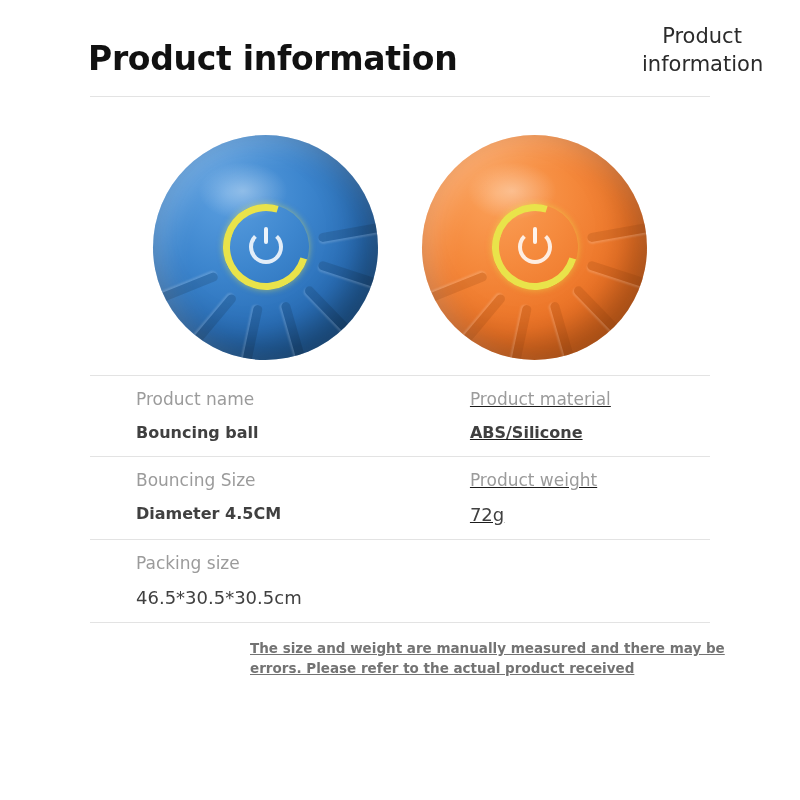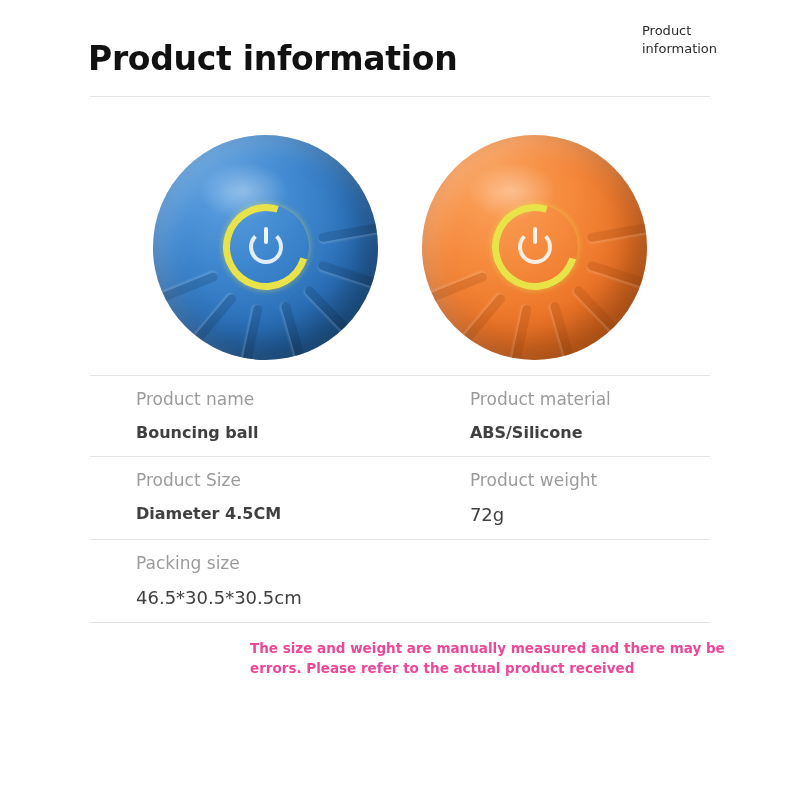--- a/index.html
+++ b/index.html
@@ -34,22 +34,22 @@
     font-weight: bold;
     letter-spacing: -0.3px;
     color: #111111;
     margin: 16px;
     line-height: 1.3;
   }
   .corner-title {
     position: absolute;
     right: 38px;
     top: 22px;
-    text-align: left;
-    font-size: 13px;
+    text-align: center;
+    font-size: 21px;
     line-height: 1.35;
     color: #2b2b2b;
     width: 120px;
   }
 
   .divider {
     height: 1px;
     background: #e3e3e3;
     margin: 18px 90px 0 90px;
   }
@@ -161,40 +161,41 @@
     display: flex;
     border-bottom: 1px solid #e3e3e3;
     padding: 13px 0 14px 0;
     gap: 44px;
   }
   .spec-cell {
     width: 50%;
     padding-left: 46px;
     box-sizing: border-box;
   }
-  .spec-cell.right { padding-left: 48px; }
+  .spec-cell.right { padding-left: 48px; text-decoration: underline; }
   .spec-label {
     font-size: 17px;
     color: #9b9b9b;
     margin-bottom: 14px;
   }
   .spec-value {
     font-size: 16px;
     color: #404040;
     font-weight: bold;
   }
   .spec-value.normal { font-weight: normal; font-size: 18px; }
 
   
   .footer-note {
     margin: 16px 60px 0 250px;
     font-size: 13.5px;
     font-weight: bold;
     line-height: 1.45;
-    color: #ec4899;
+    color: #737373;
+    text-decoration: underline;
   }
 </style>
 </head>
 <body>
 
 <div class="page">
 
   <div class="header">
     <h1 class="main-title">Product information</h1>
     <div class="corner-title">
@@ -257,21 +258,21 @@
         <div class="spec-value">Bouncing ball</div>
       </div>
       <div class="spec-cell right">
         <div class="spec-label">Product material</div>
         <div class="spec-value">ABS/Silicone</div>
       </div>
     </div>
 
     <div class="spec-row">
       <div class="spec-cell">
-        <div class="spec-label">Product Size</div>
+        <div class="spec-label">Bouncing Size</div>
         <div class="spec-value">Diameter 4.5CM</div>
       </div>
       <div class="spec-cell right">
         <div class="spec-label">Product weight</div>
         <div class="spec-value normal">72g</div>
       </div>
     </div>
 
     <div class="spec-row">
       <div class="spec-cell">

